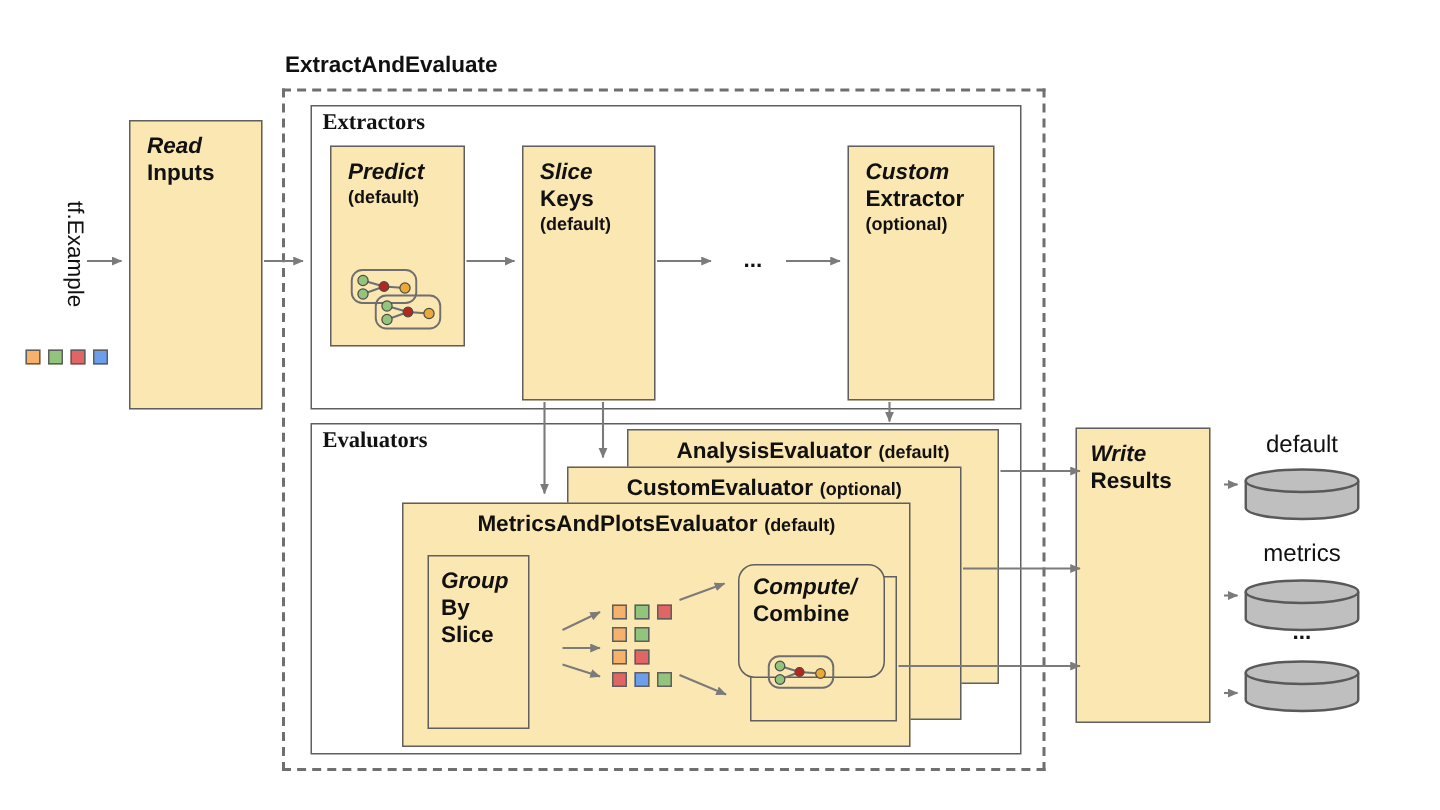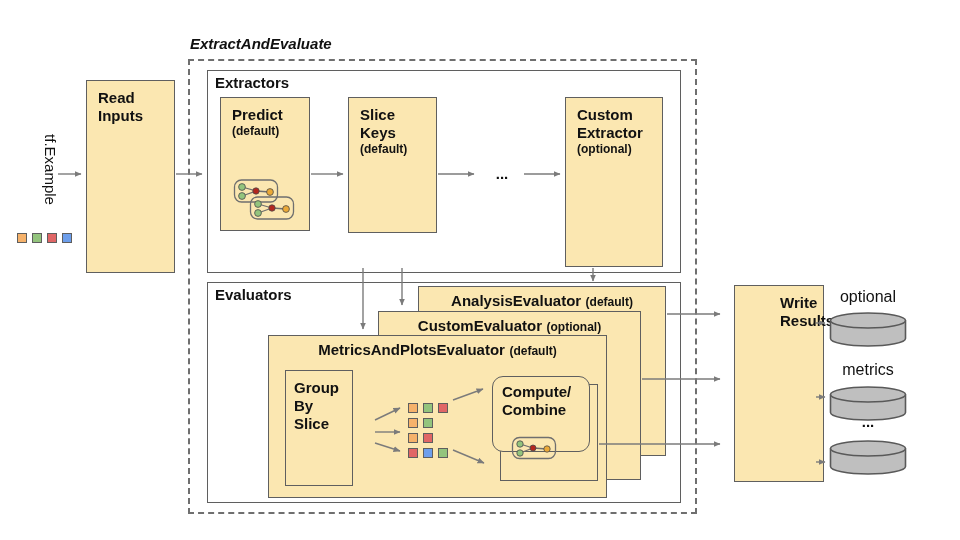--- a/index.html
+++ b/index.html
@@ -4,26 +4,26 @@
 <style>
   html,body{margin:0;padding:0;background:#fff;}
   .stage{
     position:relative;width:960px;height:540px;background:#ffffff;overflow:hidden;
     font-family:"Liberation Sans","DejaVu Sans",sans-serif;color:#111;
   }
   .abs{position:absolute;}
   
   .dashed-frame{border:2px dashed #6f6f6f;background:transparent;}
   .solid-frame{border:1.6px solid #5f5f5f;background:#ffffff;}
-  .frame-label{font-weight:bold;font-size:15px;padding:3px 0 0 7px;}
-  .diagram-title{font-weight:bold;font-size:15px;font-style:italic;}
+  .frame-label{font-weight:bold;font-size:15px;padding:3px 0 0 7px;font-family:Liberation Serif, serif;}
+  .diagram-title{font-weight:bold;font-size:15px;}
   
   .box{background:var(--box_fill);border:1.6px solid #5f5f5f;box-sizing:border-box;}
   .box .t{font-weight:bold;font-size:15px;line-height:18px;padding-left:11px;}
-  .box .t:first-child{padding-top:8px;}
+  .box .t:first-child{padding-top:8px;font-style:italic;}
   .box .sub{font-weight:bold;font-size:12px;line-height:15px;padding-left:11px;}
   
   .stack-hdr{display:block;text-align:center;padding-top:5px;white-space:nowrap;}
   .stack-hdr .hdr{font-weight:bold;font-size:15px;}
   .stack-hdr .hdr-sub{font-weight:bold;font-size:12px;}
   
   .sq-row{display:flex;gap:5px;}
   .sq{width:10px;height:10px;border:1.2px solid #5e5e5e;box-sizing:border-box;display:block;}
   
   .vlabel{font-size:15px;transform:rotate(90deg);transform-origin:center;
@@ -79,21 +79,21 @@
       <circle cx="9" cy="18" r="3.4" fill="#93C47D"></circle>
       <circle cx="23" cy="13" r="3.2" fill="#B3271E"></circle>
       <circle cx="37" cy="14" r="3.4" fill="#EBA937"></circle>
       <circle cx="25" cy="26" r="3.4" fill="#93C47D"></circle>
       <circle cx="25" cy="35" r="3.4" fill="#93C47D"></circle>
       <circle cx="39" cy="30" r="3.2" fill="#B3271E"></circle>
       <circle cx="53" cy="31" r="3.4" fill="#EBA937"></circle>
     </g>
   </svg>
 
-  <div class="abs box" style="left:348px;top:97px;width:89px;height:136px;">
+  <div class="abs box" style="left:348px;top:97px;width:89px;height:170px;">
     <div class="t">Slice</div>
     <div class="t">Keys</div>
     <div class="sub">(default)</div>
   </div>
 
   <div class="abs ellipsis" style="left:487px;top:165px;width:30px;">...</div>
 
   <div class="abs box" style="left:565px;top:97px;width:98px;height:170px;">
     <div class="t">Custom</div>
     <div class="t">Extractor</div>
@@ -157,26 +157,26 @@
     <rect x="1.5" y="1.5" width="43" height="21" rx="7" stroke="#6f6f6f" stroke-width="1.3" fill="none"></rect>
     <path d="M9,8 L22,12 M9,17 L22,12 M22,12 L36,13" stroke="#6f6f6f" stroke-width="1.3" fill="none"></path>
     <g stroke="#4a4a4a" stroke-width="0.8">
       <circle cx="9" cy="8" r="3.2" fill="#93C47D"></circle>
       <circle cx="9" cy="17" r="3.2" fill="#93C47D"></circle>
       <circle cx="22" cy="12" r="3.0" fill="#B3271E"></circle>
       <circle cx="36" cy="13" r="3.2" fill="#EBA937"></circle>
     </g>
   </svg>
 
-  <div class="abs box" style="left:734px;top:285px;width:90px;height:197px;padding-left:36px;">
+  <div class="abs box" style="left:717px;top:285px;width:90px;height:197px;">
     <div class="t" style="padding-left:9px;">Write</div>
     <div class="t" style="padding-left:9px;">Results</div>
   </div>
 
-  <div class="abs out-label" style="left:830px;top:288px;width:76px;">optional</div>
+  <div class="abs out-label" style="left:830px;top:288px;width:76px;">default</div>
   <svg class="abs" style="left:829px;top:311px;" width="78" height="37" viewBox="0 0 78 37">
     <path d="M1.5,9.5 v18 a37.5,7.5 0 0 0 75,0 v-18" fill="#BFBFBF" stroke="#595959" stroke-width="1.6"></path>
     <ellipse cx="39" cy="9.5" rx="37.5" ry="7.5" fill="#BFBFBF" stroke="#595959" stroke-width="1.6"></ellipse>
   </svg>
 
   <div class="abs out-label" style="left:830px;top:361px;width:76px;">metrics</div>
   <svg class="abs" style="left:829px;top:385px;" width="78" height="37" viewBox="0 0 78 37">
     <path d="M1.5,9.5 v18 a37.5,7.5 0 0 0 75,0 v-18" fill="#BFBFBF" stroke="#595959" stroke-width="1.6"></path>
     <ellipse cx="39" cy="9.5" rx="37.5" ry="7.5" fill="#BFBFBF" stroke="#595959" stroke-width="1.6"></ellipse>
   </svg>

